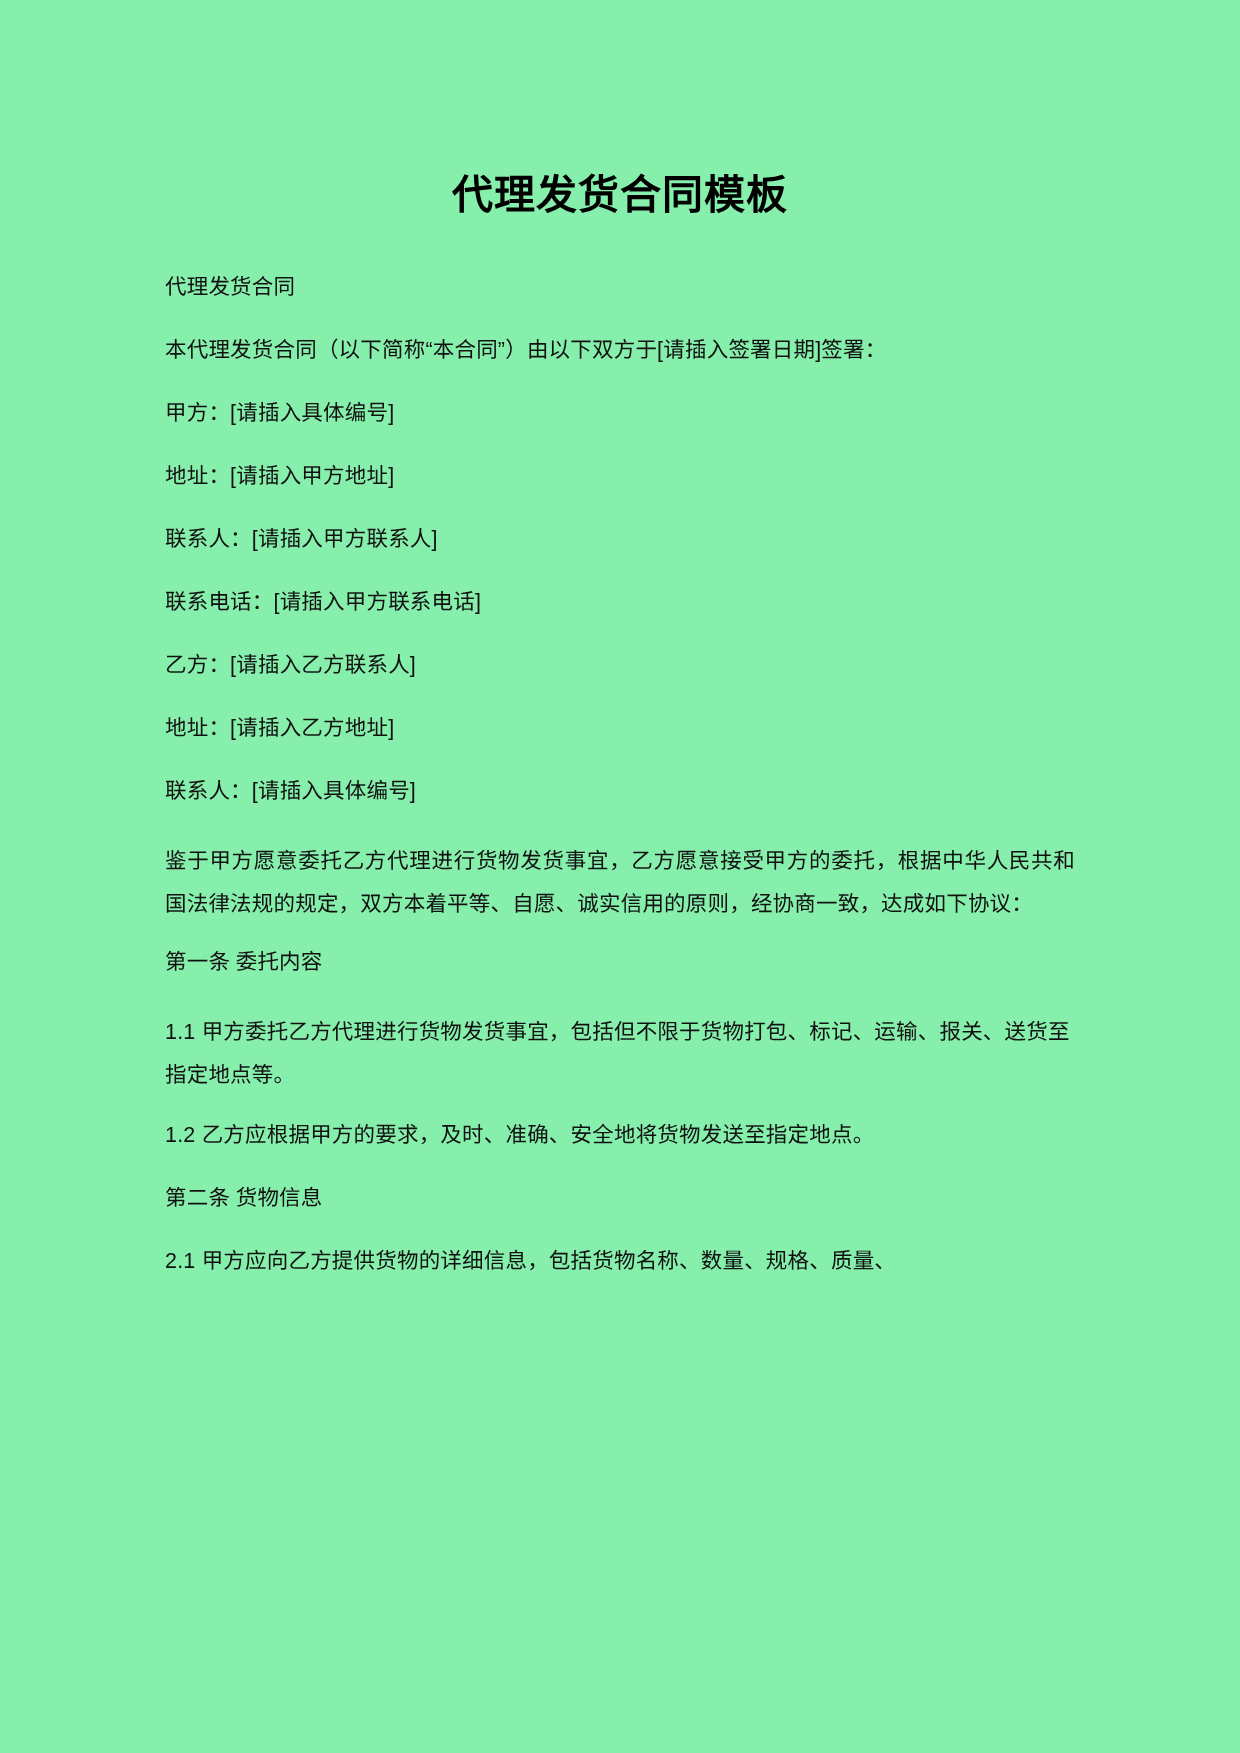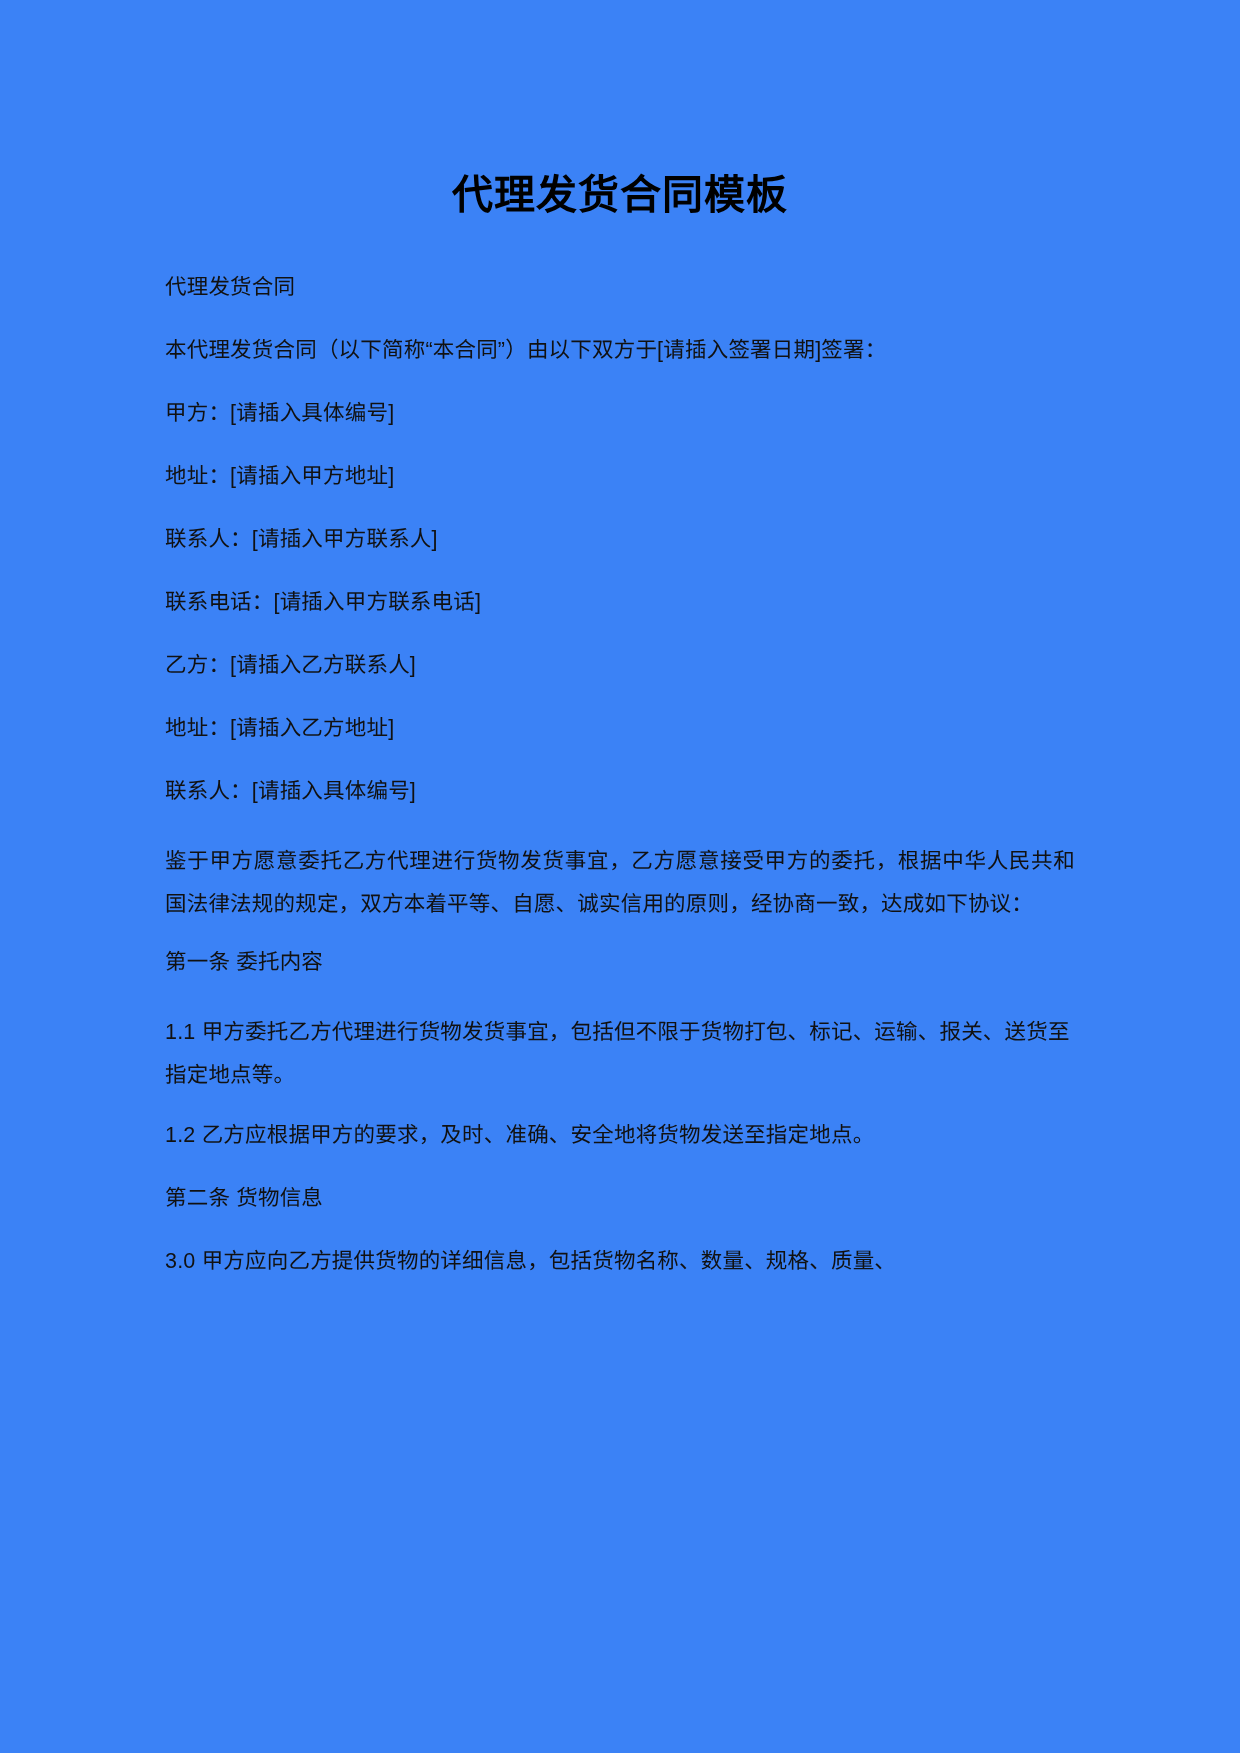--- a/index.html
+++ b/index.html
@@ -13,21 +13,21 @@
     font-family: "Liberation Sans", "DejaVu Sans", sans-serif;
     color: #000000;
     -webkit-font-smoothing: antialiased;
   }
   .page {
     position: relative;
     width: 1240px;
     height: 1753px;
     box-sizing: border-box;
     padding: 170px 165px 0 165px;
-    background: #3b82f6;
+    background: #86efac;
   }
   .doc-title {
     font-size: 41px;
     font-weight: 700;
     text-align: center;
     letter-spacing: 1px;
     margin: 0 0 52px 0;
     line-height: 1.25;
     color: #000000;
   }
@@ -42,20 +42,21 @@
     line-height: 2.0;
     margin-bottom: 22px;
     text-align: justify;
     text-justify: inter-ideograph;
   }
   .para.tight {
     margin-bottom: 34px;
   }
   .para.heading {
     margin-bottom: 34px;
+    font-family: Liberation Serif, serif;
   }
   .para.wrap2 {
     line-height: 2.0;
     margin-bottom: 24px;
   }
 </style>
 </head>
 <body>
 
 <div class="page">
@@ -68,15 +69,15 @@
     <p class="para tight">联系人：[请插入甲方联系人]</p>
     <p class="para tight">联系电话：[请插入甲方联系电话]</p>
     <p class="para tight">乙方：[请插入乙方联系人]</p>
     <p class="para tight">地址：[请插入乙方地址]</p>
     <p class="para tight">联系人：[请插入具体编号]</p>
     <p class="para block">鉴于甲方愿意委托乙方代理进行货物发货事宜，乙方愿意接受甲方的委托，根据中华人民共和国法律法规的规定，双方本着平等、自愿、诚实信用的原则，经协商一致，达成如下协议：</p>
     <p class="para heading">第一条  委托内容</p>
     <p class="para wrap2">1.1  甲方委托乙方代理进行货物发货事宜，包括但不限于货物打包、标记、运输、报关、送货至指定地点等。</p>
     <p class="para tight">1.2  乙方应根据甲方的要求，及时、准确、安全地将货物发送至指定地点。</p>
     <p class="para heading">第二条  货物信息</p>
-    <p class="para tight">3.0  甲方应向乙方提供货物的详细信息，包括货物名称、数量、规格、质量、</p>
+    <p class="para tight">2.1  甲方应向乙方提供货物的详细信息，包括货物名称、数量、规格、质量、</p>
   </div>
 </div>
 
 </body></html>

